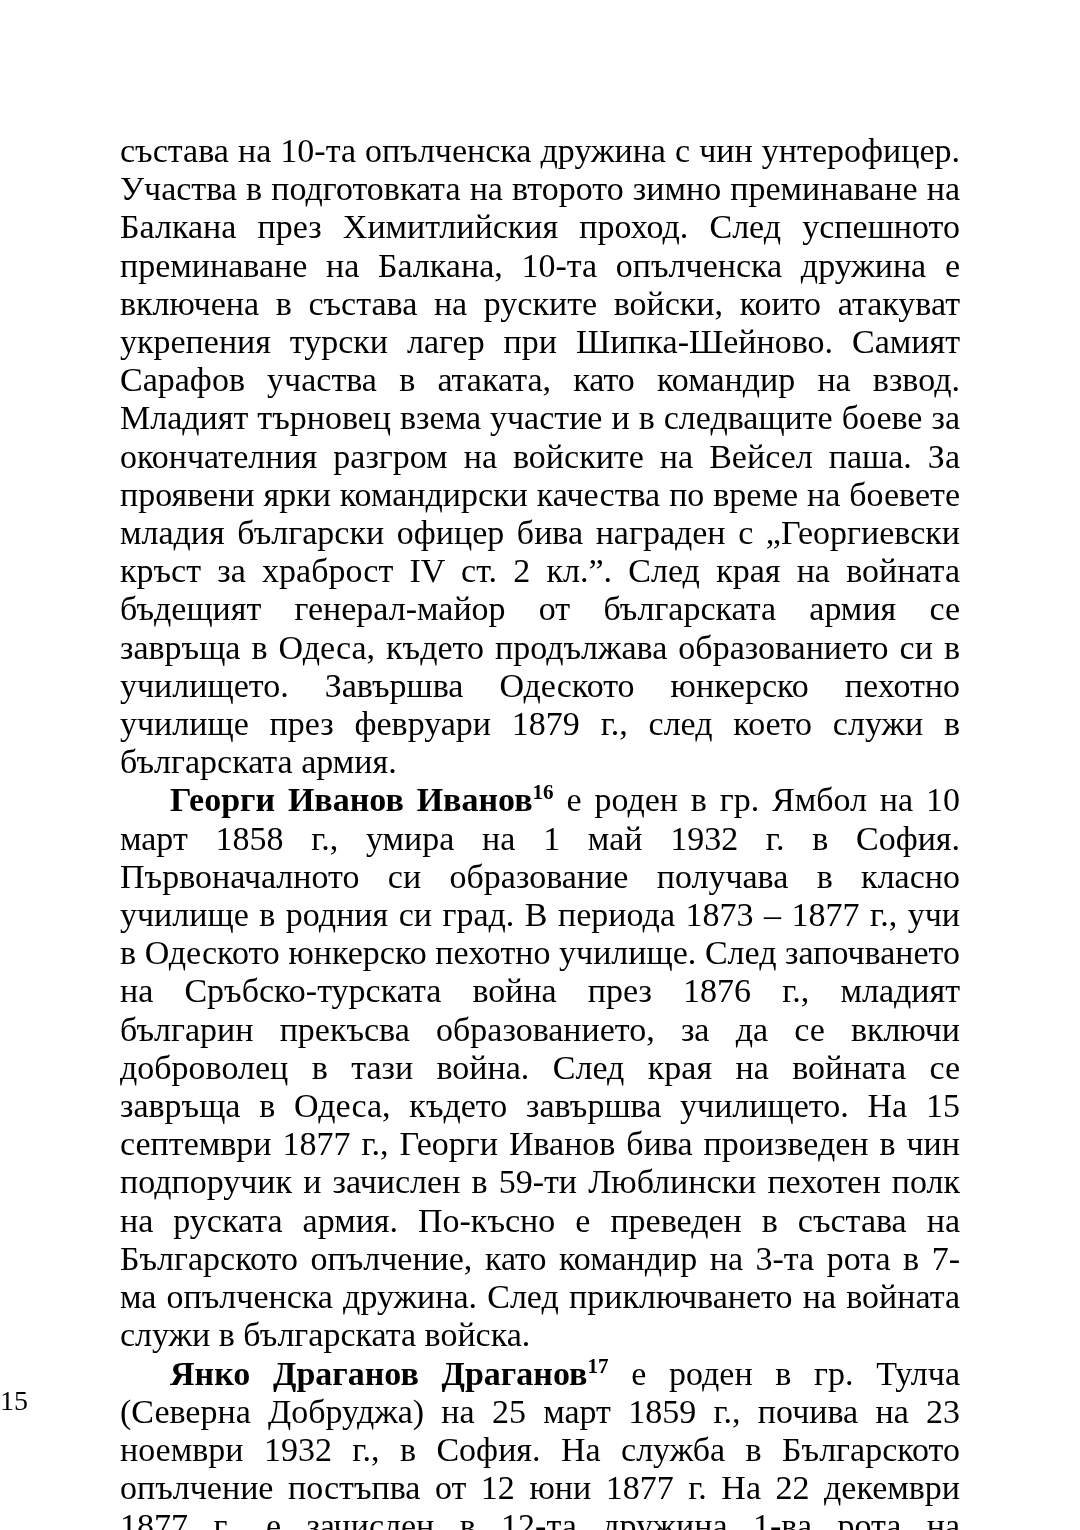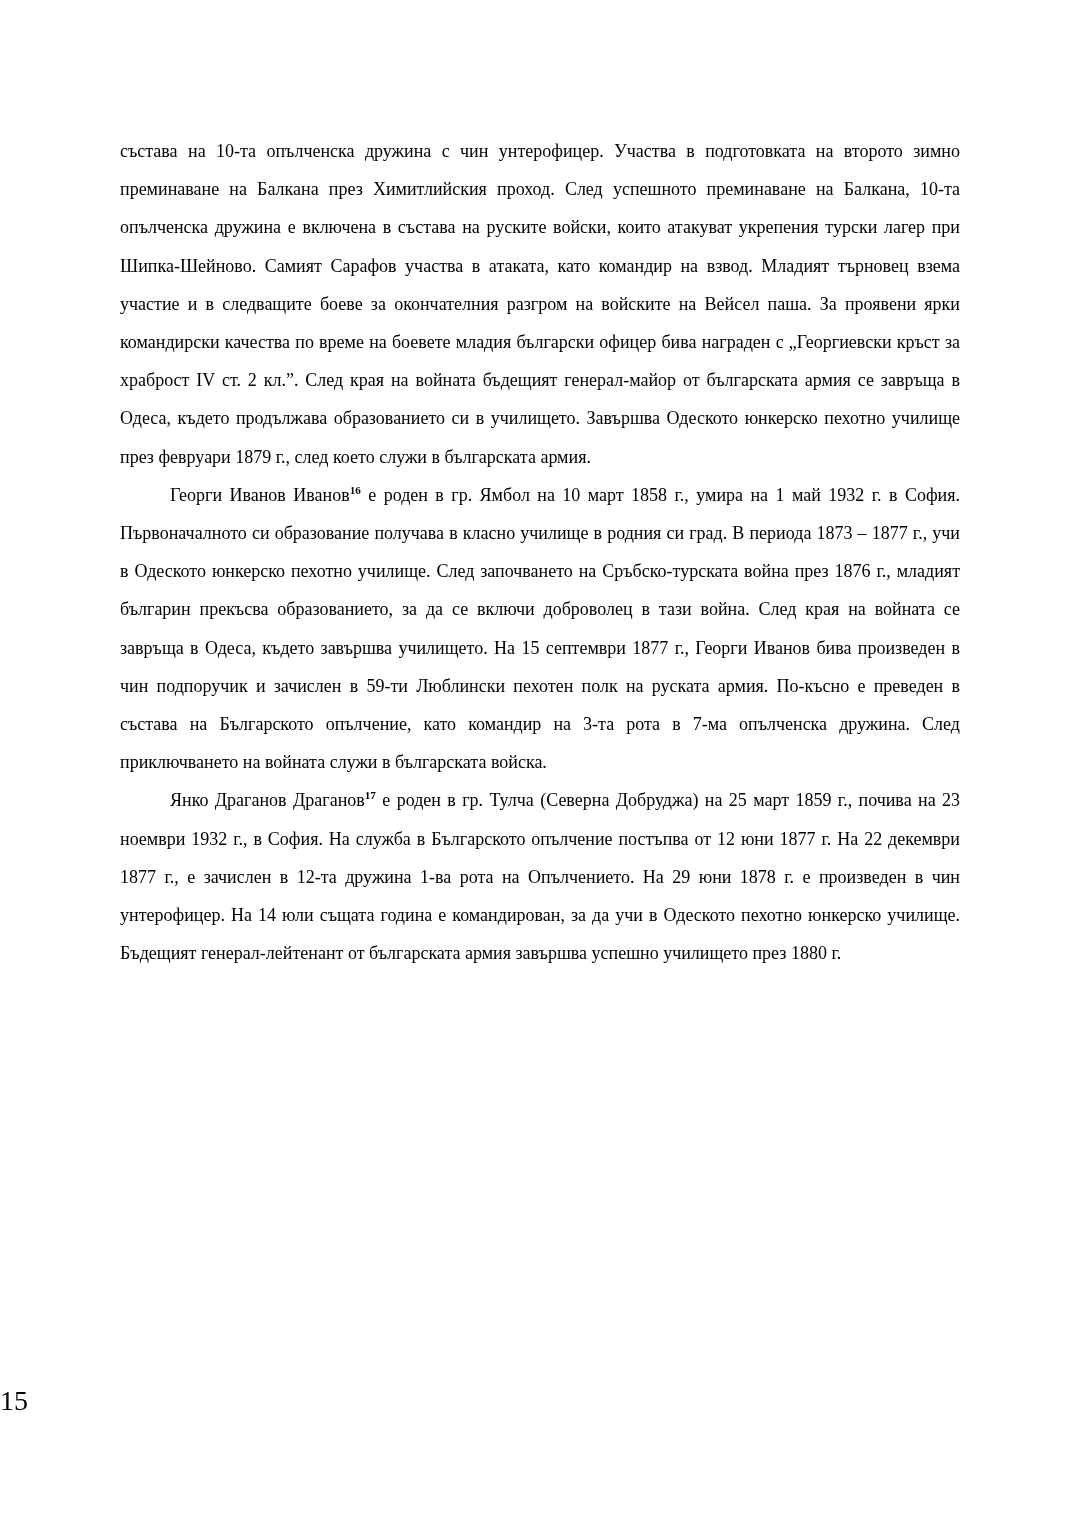--- a/index.html
+++ b/index.html
@@ -23,31 +23,31 @@
     height: 1530px;
   }
   .text-block {
     position: absolute;
     left: 120px;
     top: 132px;
     width: 840px;
   }
   p.para {
     margin: 0;
-    font-size: 18px;
+    font-size: 34px;
     line-height: 38.2px;
     text-align: justify;
     text-justify: inter-word;
     hyphens: manual;
   }
   p.indent {
     text-indent: 50px;
   }
   .bold {
-    font-weight: normal;
+    font-weight: bold;
     margin-top: 28px;
   }
   sup {
     font-size: 0.62em;
     vertical-align: super;
     line-height: 0;
     font-weight: bold;
   }
   .page-number {
     position: absolute;

